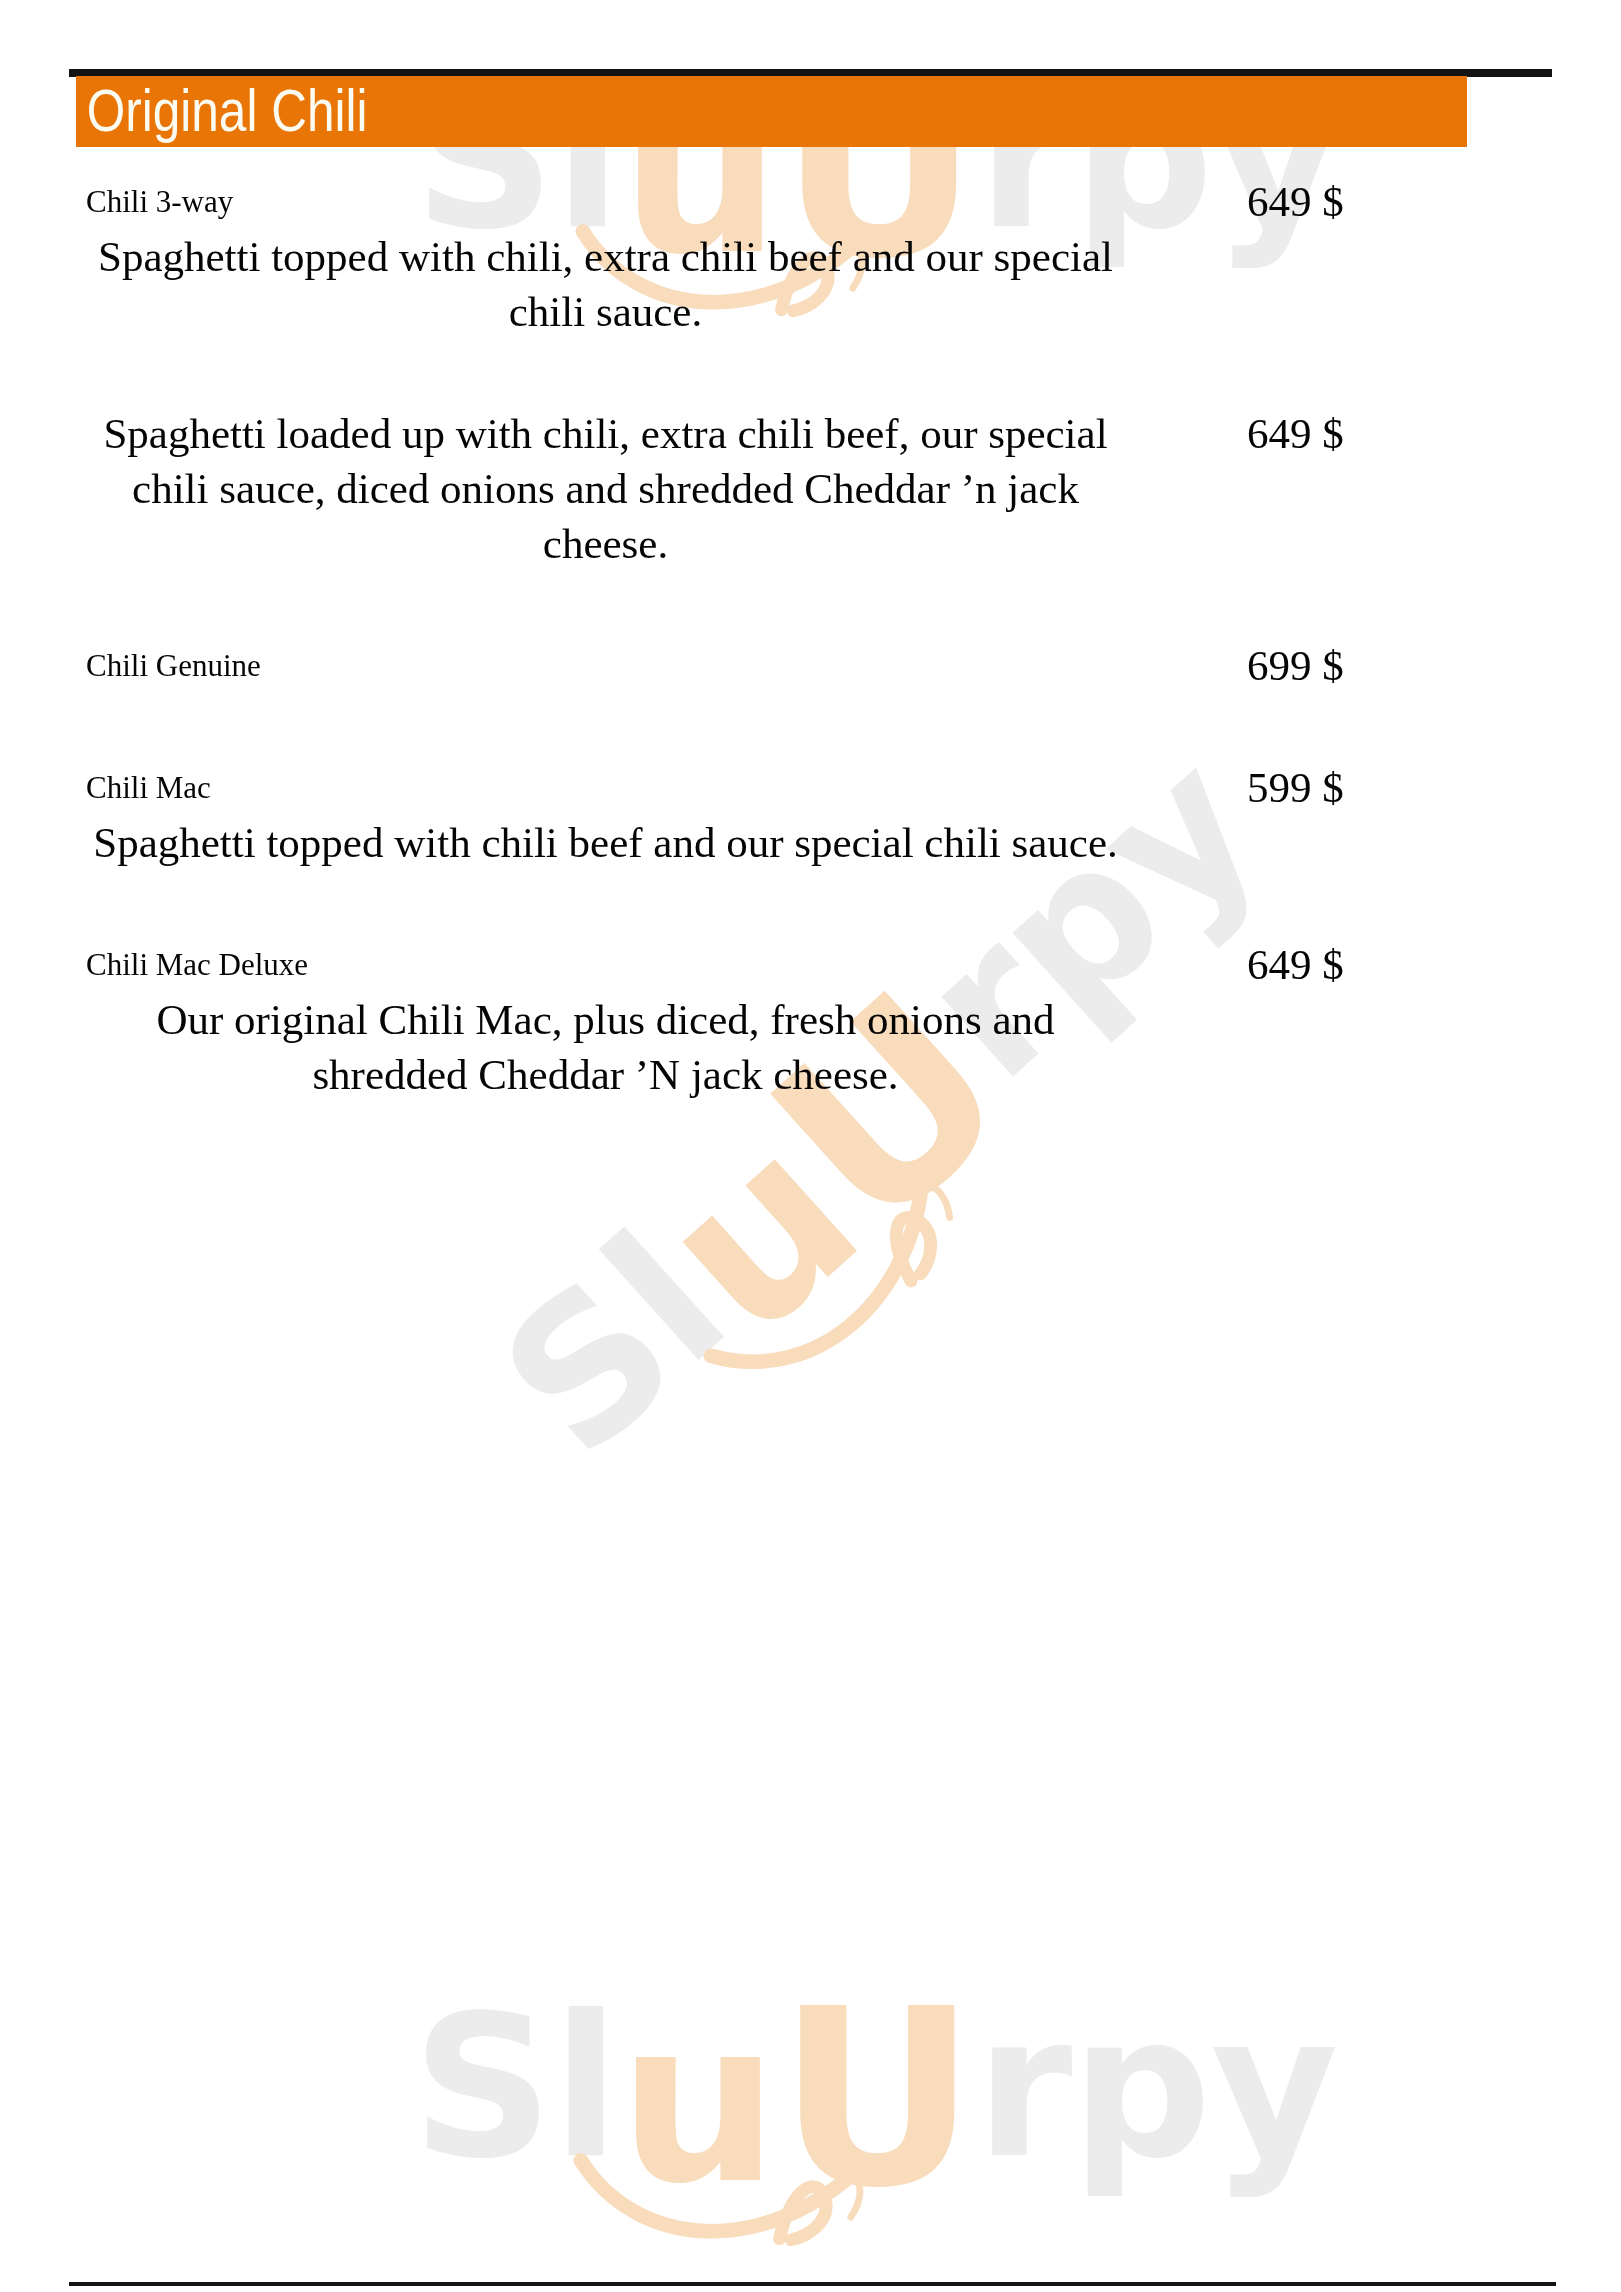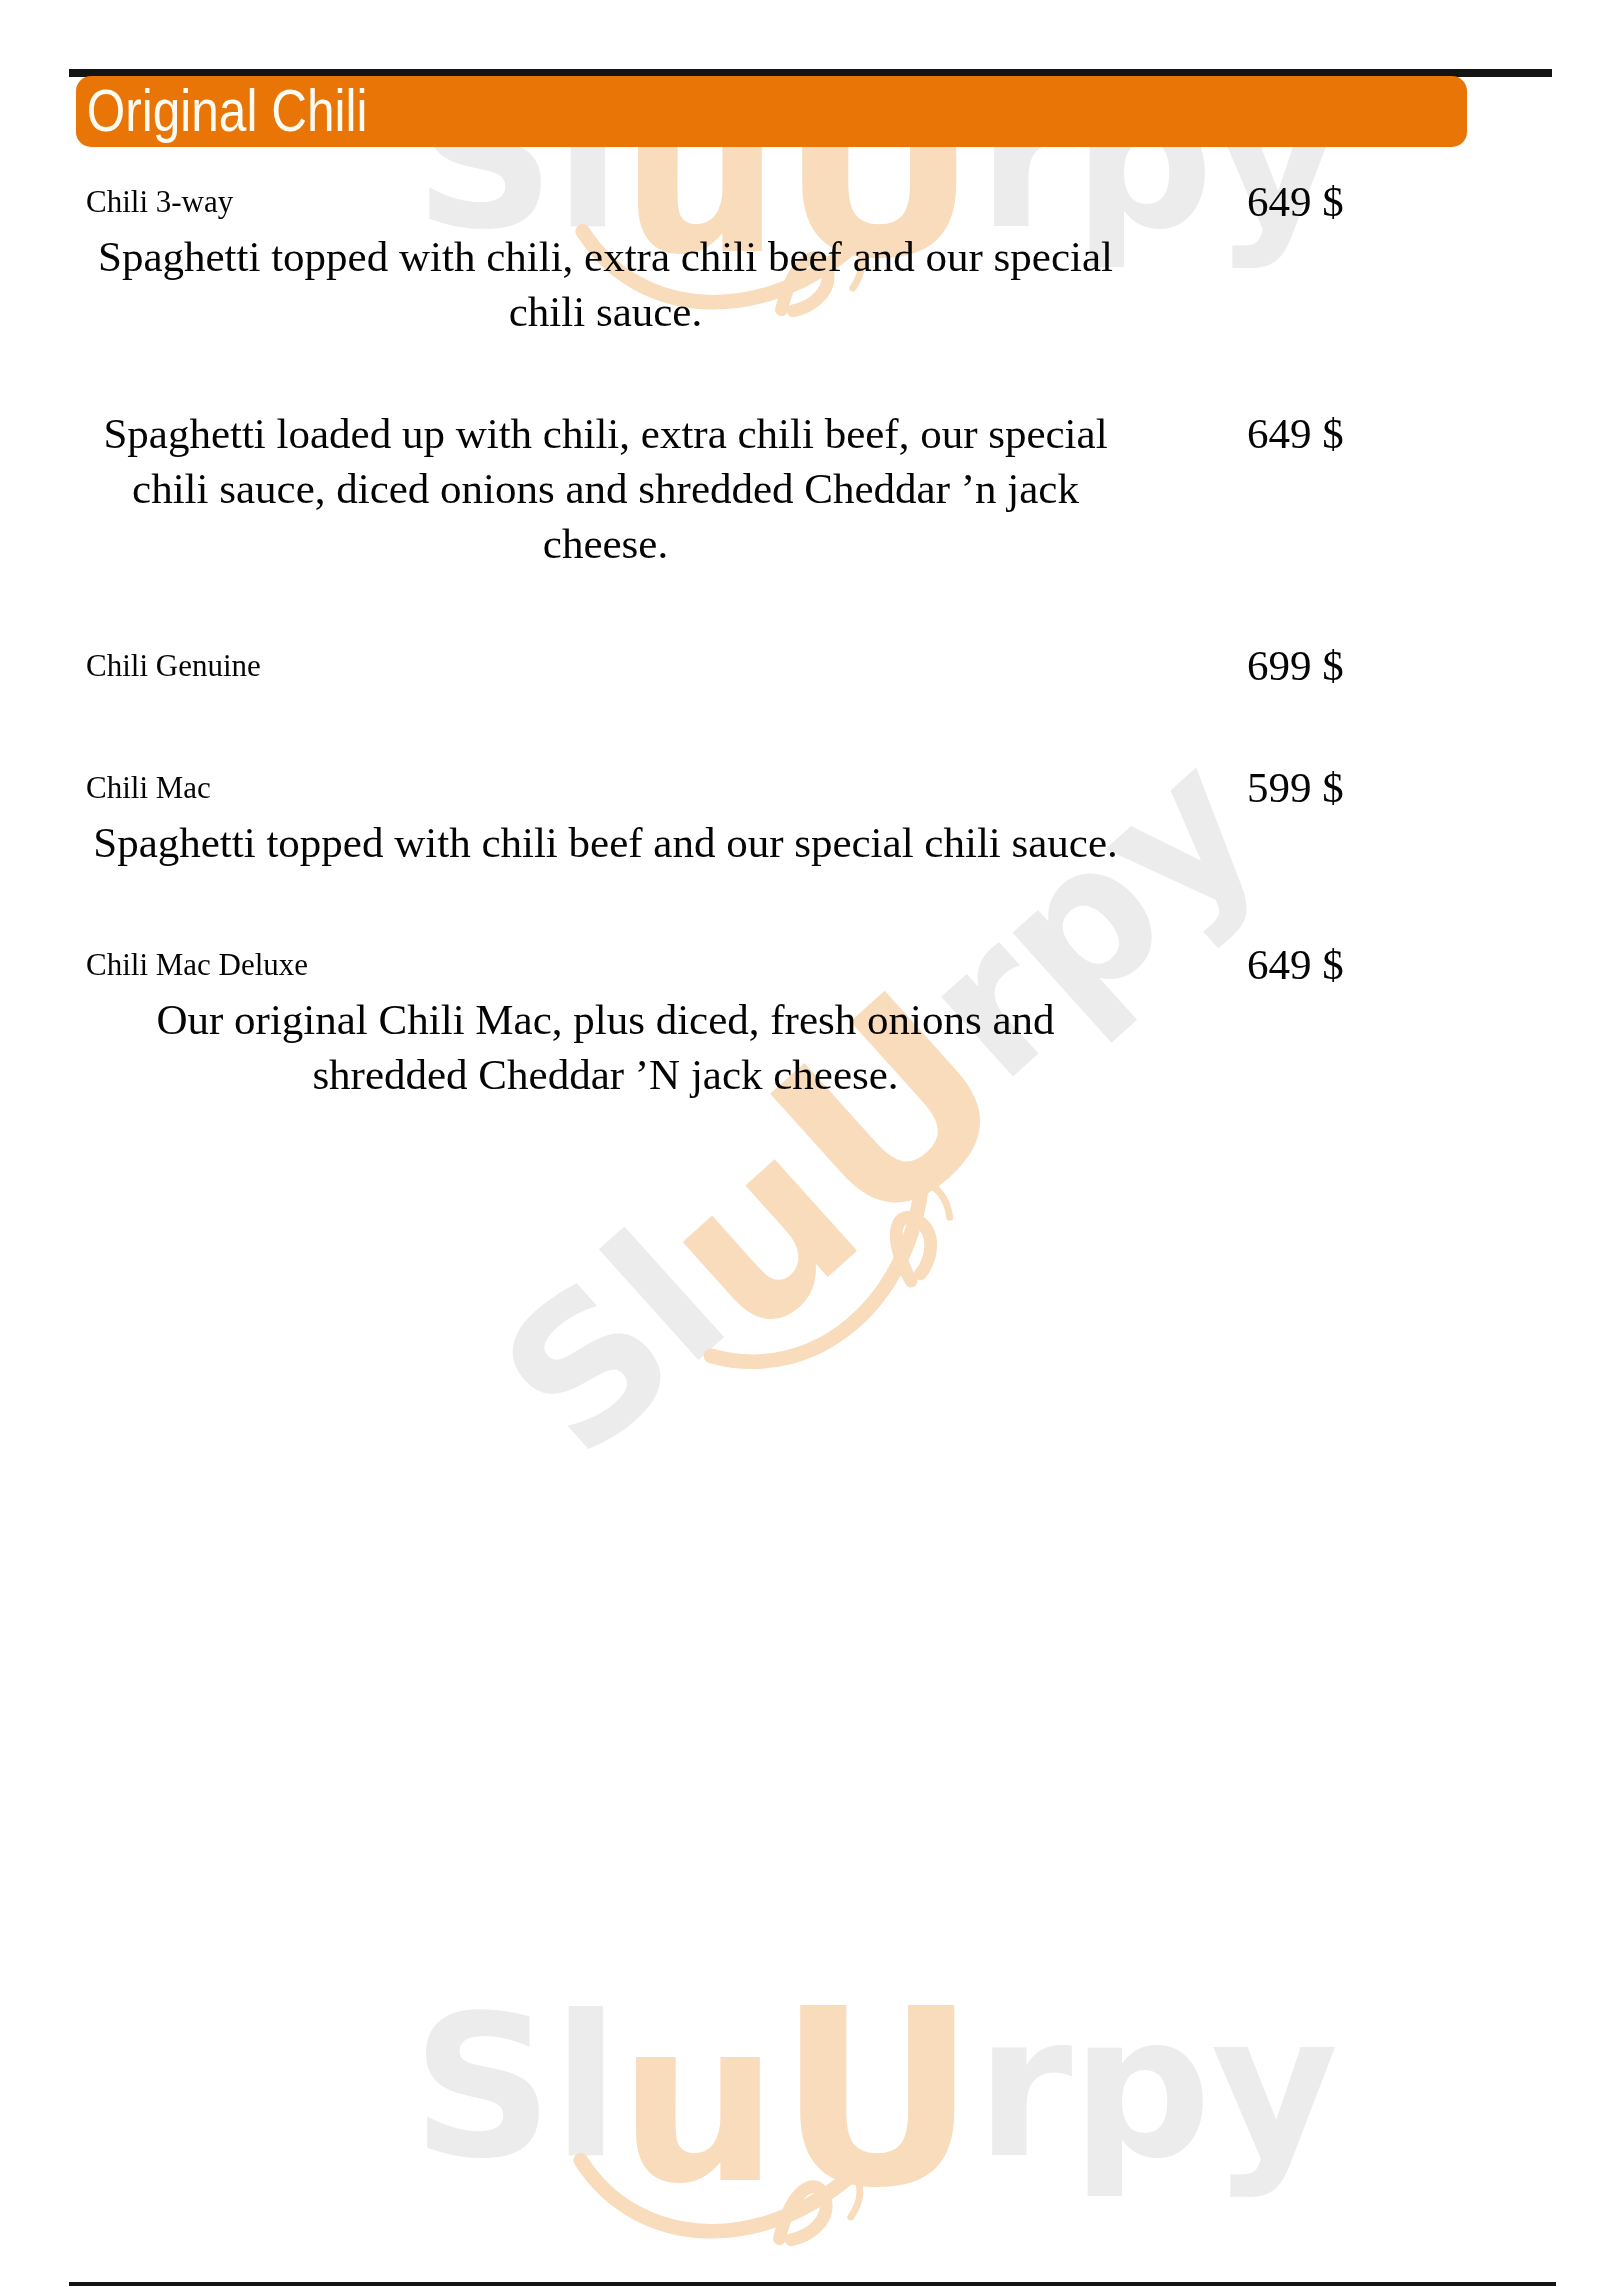--- a/index.html
+++ b/index.html
@@ -12,21 +12,21 @@
     color:var(--body-text,#050505);
   }
 
   
   .top-rule{
     position:absolute;left:69px;top:69px;width:1483px;height:7.8px;
     background:var(--rule-black,#0d0d0d);z-index:3;
   }
   .banner{
     position:absolute;left:76px;top:76px;width:1391px;height:71px;
-    background:var(--accent-orange,#E97506);z-index:3;border-radius:15px;
+    background:var(--accent-orange,#E97506);z-index:3;
   }
   .banner-title{
     display:inline-block;
     font-family:"Liberation Sans",sans-serif;
     font-size:59px;line-height:70px;
     color:var(--banner-text,#FCFBF2);
     padding-left:12.7px;
     transform:scaleX(.84);transform-origin:0 50%;
     white-space:nowrap;
   }

